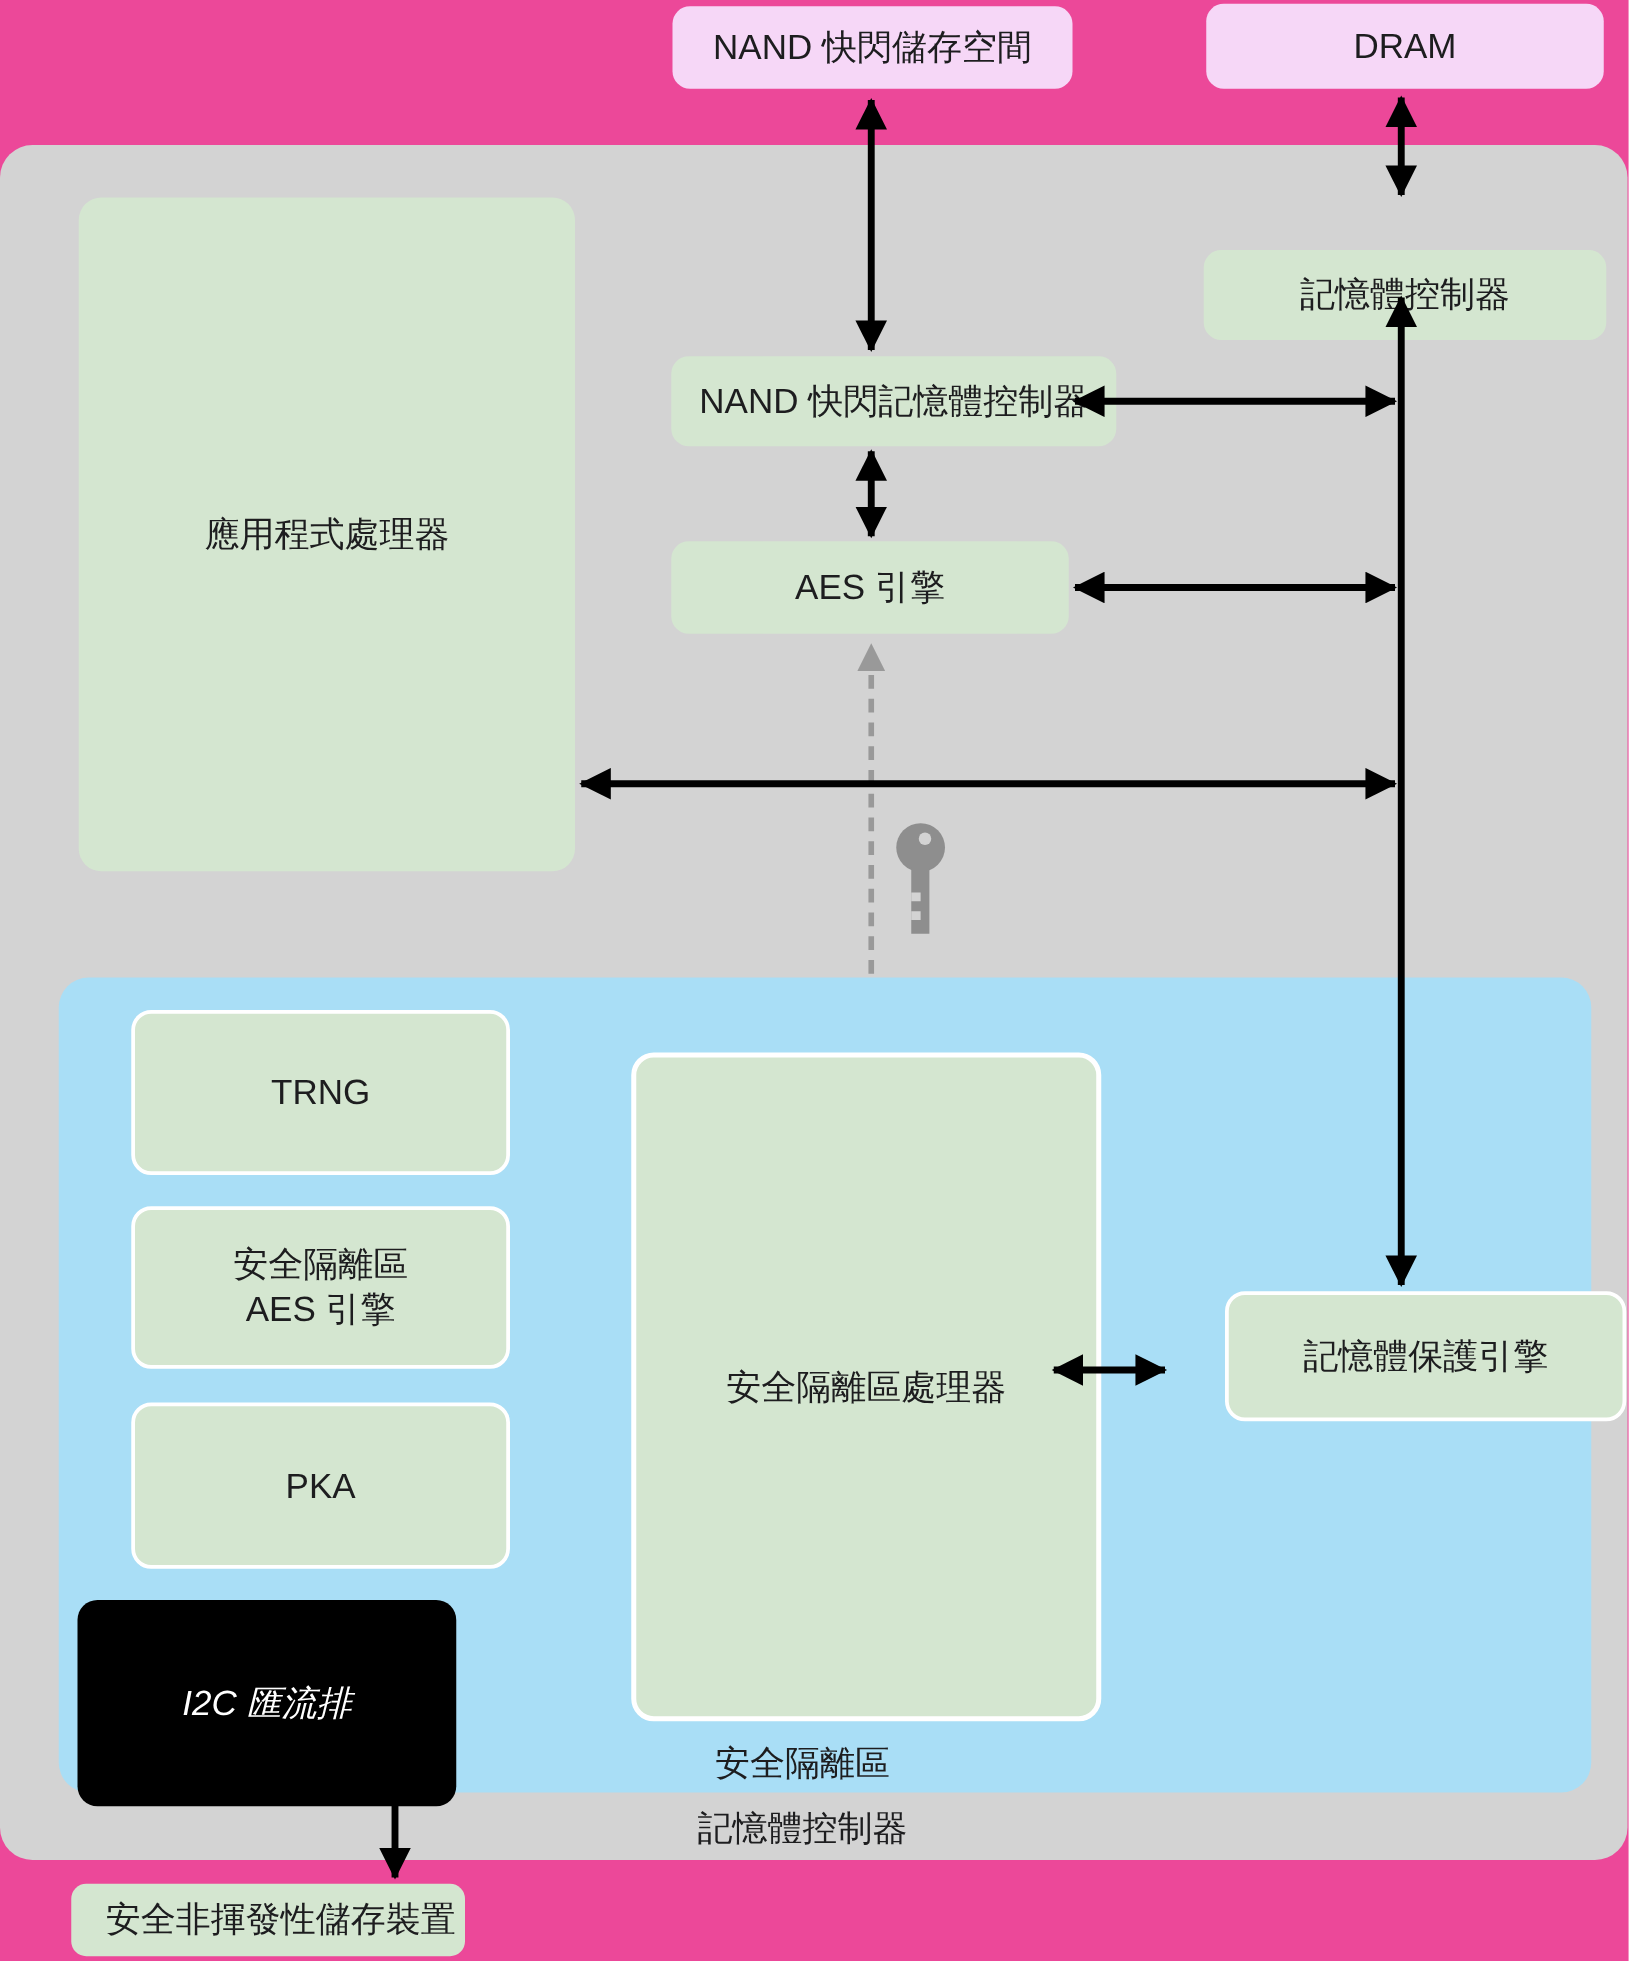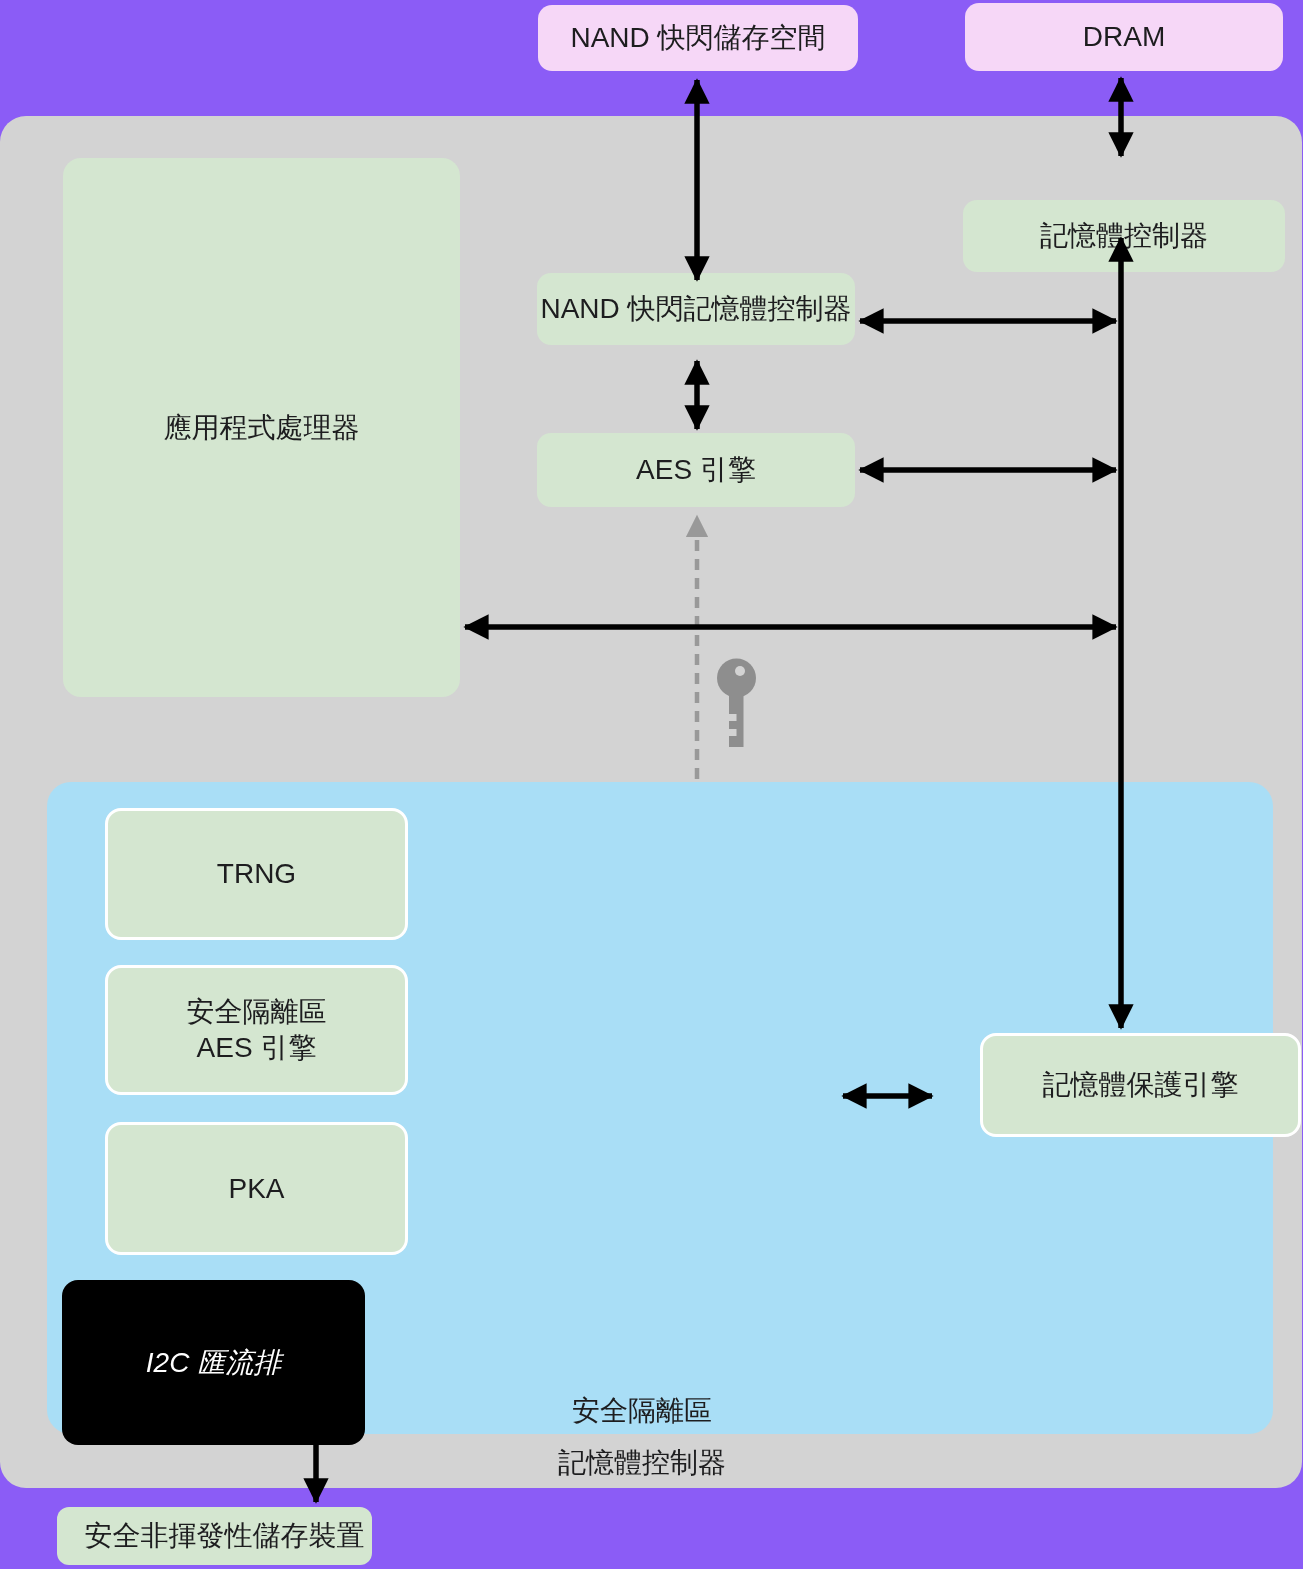--- a/index.html
+++ b/index.html
@@ -1,19 +1,19 @@
 <!DOCTYPE html>
 <html style="--pink: #f6d7f7; --green: #d4e6d0; --gray: #d3d3d3; --blue: #a9def6; --black: #000000; --white: #ffffff; --key-gray: #8e8e8e; --dash-gray: #999999; --text: #1d1d1f;"><head>
 <meta charset="utf-8">
 <style>
   html,body{margin:0;padding:0;background:#fff;}
   #canvas{
     position:relative;
     width:1303px;height:1569px;
-    background:#8b5cf6;
+    background:#ec4899;
     font-family:"Liberation Sans","DejaVu Sans",sans-serif;
     color:var(--text,#1d1d1f);
     overflow:hidden;
   }
   .box{
     position:absolute;
     display:flex;align-items:center;justify-content:center;
     text-align:center;
     font-size:28px;line-height:1.28;
     box-sizing:border-box;
@@ -32,21 +32,21 @@
   #nand-storage{left:538px;top:5px;width:320px;height:66px;}
   #dram{left:965px;top:3px;width:318px;height:68px;}
 
   
   #soc{left:0px;top:116px;width:1302px;height:1372px;background:var(--gray,#d3d3d3);border-radius:26px;}
   #soc-label{left:392px;top:1444px;width:500px;}
 
   
   #app-processor{left:63px;top:158px;width:397px;height:539px;border-radius:18px;}
   #memory-controller{left:963px;top:161px;width:322px;height:72px;margin-top:39px;}
-  #nand-controller{left:537px;top:273px;width:318px;height:72px;}
+  #nand-controller{left:537px;top:285px;width:356px;height:72px;}
   #aes-engine{left:537px;top:433px;width:318px;height:74px;}
 
   
   #enclave{left:47px;top:782px;width:1226px;height:652px;background:var(--blue,#a9def6);border-radius:24px;}
   #enclave-label{left:392px;top:1392px;width:500px;}
 
   #trng{left:62px;top:808px;width:303px;height:132px;}
   #se-aes{left:62px;top:965px;width:303px;height:130px;flex-direction:column;}
   #pka{left:62px;top:1122px;width:303px;height:133px;}
   #i2c{left:62px;top:1280px;width:303px;height:165px;font-style:italic;}
@@ -102,20 +102,23 @@
   <div class="box green-bordered" id="se-aes">
     <span>安全隔離區</span>
     <span>AES 引擎</span>
   </div>
   <div class="box green-bordered" id="pka">
     <span>PKA</span>
   </div>
   <div class="box black-box" id="i2c">
     <span>I2C 匯流排</span>
   </div>
+  <div class="box green-bordered" id="sep">
+    <span>安全隔離區處理器</span>
+  </div>
   <div class="box green-bordered" id="mpe">
     <span>記憶體保護引擎</span>
   </div>
 
   <div class="box green" id="secure-storage">
     <span>安全非揮發性儲存裝置</span>
   </div>
 
   <svg id="arrows" viewBox="0 0 1303 1569" xmlns="http://www.w3.org/2000/svg">
     <defs>

